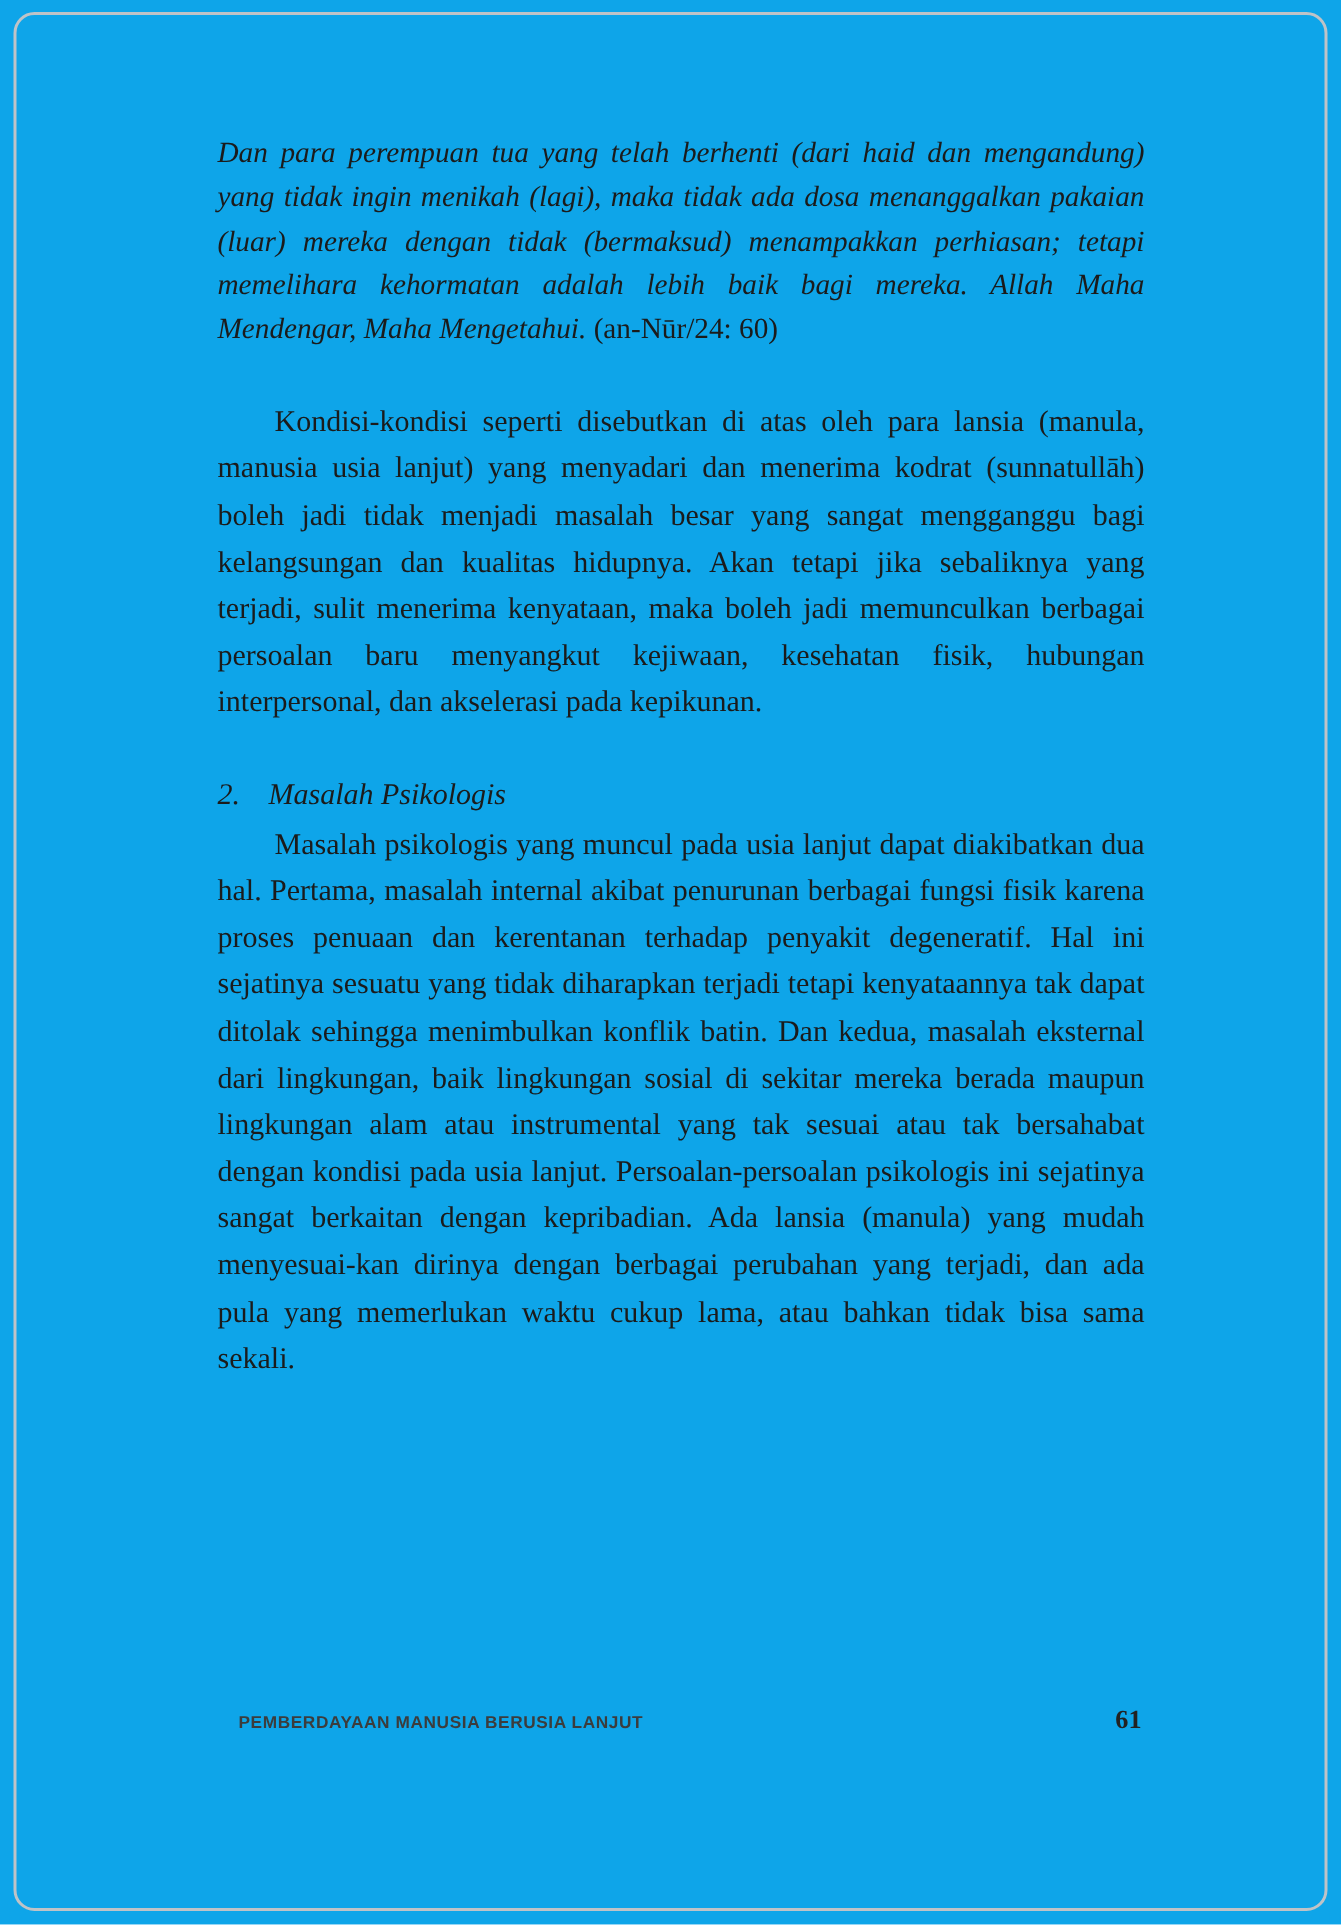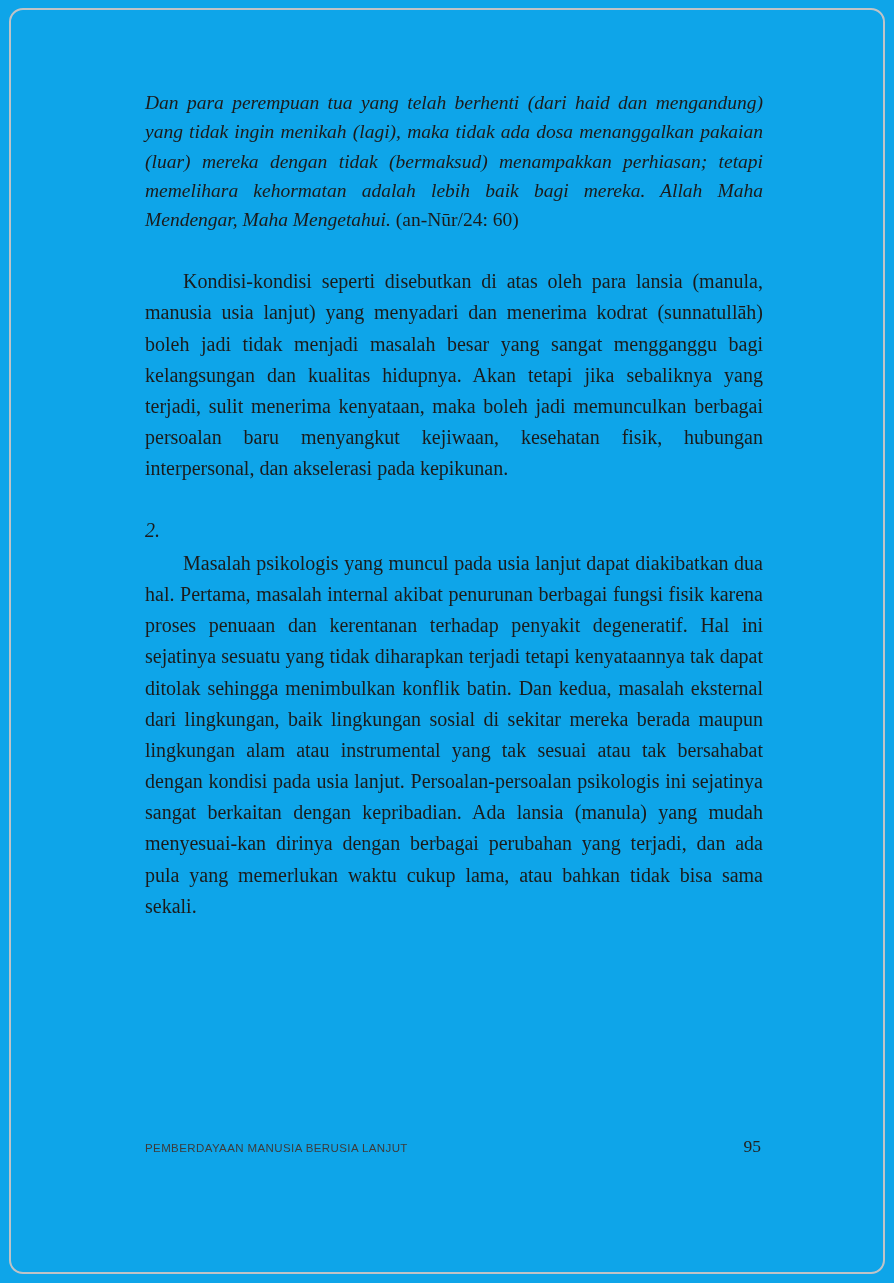--- a/index.html
+++ b/index.html
@@ -60,26 +60,27 @@
     font-weight: normal;
     font-style: italic;
     line-height: 1.56;
   }
   .heading .num {
     flex: none;
     width: 34px;
   }
   .footer {
     position: absolute;
-    left: 145px;
+    left: 159px;
     right: 133px;
     top: 1136px;
     display: flex;
     justify-content: space-between;
     align-items: baseline;
+    font-weight: bold;
   }
   .footer-left {
     font-family: "Liberation Sans", sans-serif;
     font-size: 11.5px;
     letter-spacing: 0.4px;
     color: #3c3c3c;
   }
   .page-num {
     font-family: "Liberation Serif", serif;
     font-size: 17.5px;
@@ -93,23 +94,24 @@
   <div class="frame"></div>
 
   <div class="content">
 
     <p class="quote"><span>Dan para perempuan tua yang telah berhenti (dari haid dan mengandung) yang tidak ingin menikah (lagi), maka tidak ada dosa menanggalkan pakaian (luar) mereka dengan tidak (bermaksud) menampakkan perhiasan; tetapi memelihara kehormatan adalah lebih baik bagi mereka. Allah Maha Mendengar, Maha Mengetahui.</span><span class="citation"> (an-Nūr/24: 60)</span></p>
 
     <p class="body indent"><span>Kondisi-kondisi seperti disebutkan di atas oleh para lansia (manula, manusia usia lanjut) yang menyadari dan menerima kodrat (</span><span class="it">sunnatullāh</span><span>) boleh jadi tidak menjadi masalah besar yang sangat mengganggu bagi kelangsungan dan kualitas hidupnya. Akan tetapi jika sebaliknya yang terjadi, sulit menerima kenyataan, maka boleh jadi memunculkan berbagai persoalan baru menyangkut kejiwaan, kesehatan fisik, hubungan interpersonal, dan akselerasi pada kepikunan.</span></p>
 
     <h2 class="heading">
         <span class="num">2.</span>
+        <span>Masalah Psikologis</span>
       </h2>
 
     <p class="body indent"><span>Masalah psikologis yang muncul pada usia lanjut dapat diakibatkan dua hal. </span><span class="it">Pertama</span><span>, masalah internal akibat penurunan berbagai fungsi fisik karena proses penuaan dan kerentanan terhadap penyakit degeneratif. Hal ini sejatinya sesuatu yang tidak diharapkan terjadi tetapi kenyataannya tak dapat ditolak sehingga menimbulkan konflik batin. Dan </span><span class="it">kedua</span><span>, masalah eksternal dari lingkungan, baik lingkungan sosial di sekitar mereka berada maupun lingkungan alam atau instrumental yang tak sesuai atau tak bersahabat dengan kondisi pada usia lanjut. Persoalan-persoalan psikologis ini sejatinya sangat berkaitan dengan kepribadian. Ada lansia (manula) yang mudah menyesuai-kan dirinya dengan berbagai perubahan yang terjadi, dan ada pula yang memerlukan waktu cukup lama, atau bahkan tidak bisa sama sekali.</span></p>
 
   </div>
 
   <div class="footer">
     <span class="footer-left">PEMBERDAYAAN MANUSIA BERUSIA LANJUT</span>
-    <span class="page-num">95</span>
+    <span class="page-num">61</span>
   </div>
 </div>
 
 </body></html>

